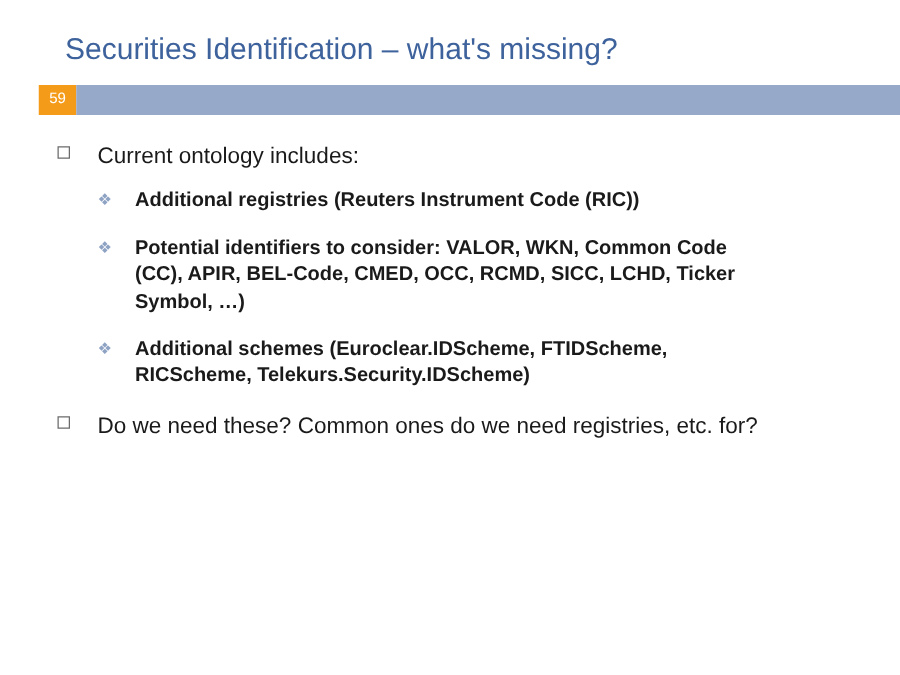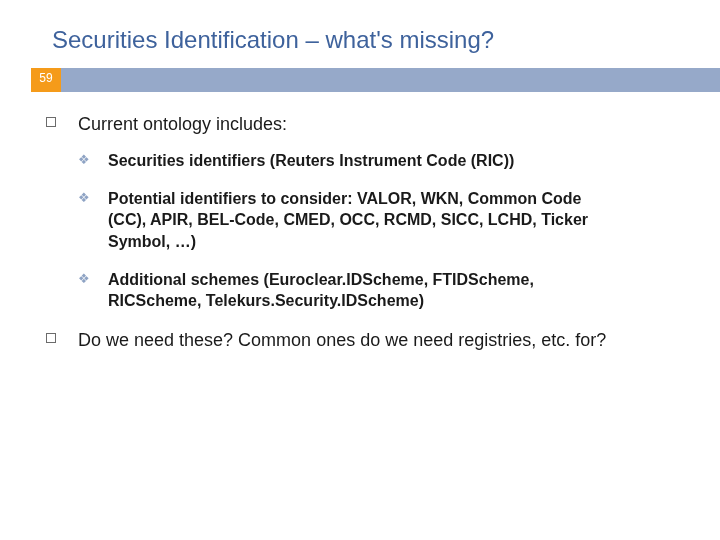--- a/index.html
+++ b/index.html
@@ -101,21 +101,21 @@
   <div class="l1">
     <div class="l1-bullet">
         <div class="l1-bullet-box"></div>
       </div>
     <div class="l1-text">Current ontology includes:</div>
   </div>
 
   <div class="l2-group">
     <div class="l2">
       <div class="l2-bullet">❖</div>
-      <div class="l2-text">Securities identifiers (Reuters Instrument Code (RIC))</div>
+      <div class="l2-text">Additional registries (Reuters Instrument Code (RIC))</div>
     </div>
     <div class="l2">
       <div class="l2-bullet">❖</div>
       <div class="l2-text">Potential identifiers to consider: VALOR, WKN, Common Code (CC), APIR, BEL-Code, CMED, OCC, RCMD, SICC, LCHD, Ticker Symbol, …)</div>
     </div>
     <div class="l2">
       <div class="l2-bullet">❖</div>
       <div class="l2-text">Additional schemes (Euroclear.IDScheme, FTIDScheme, RICScheme, Telekurs.Security.IDScheme)</div>
     </div>
   </div>

